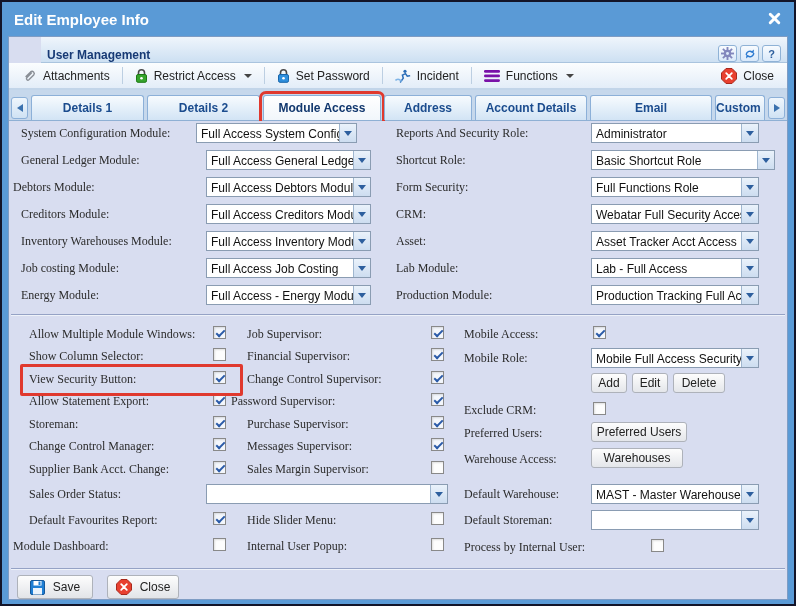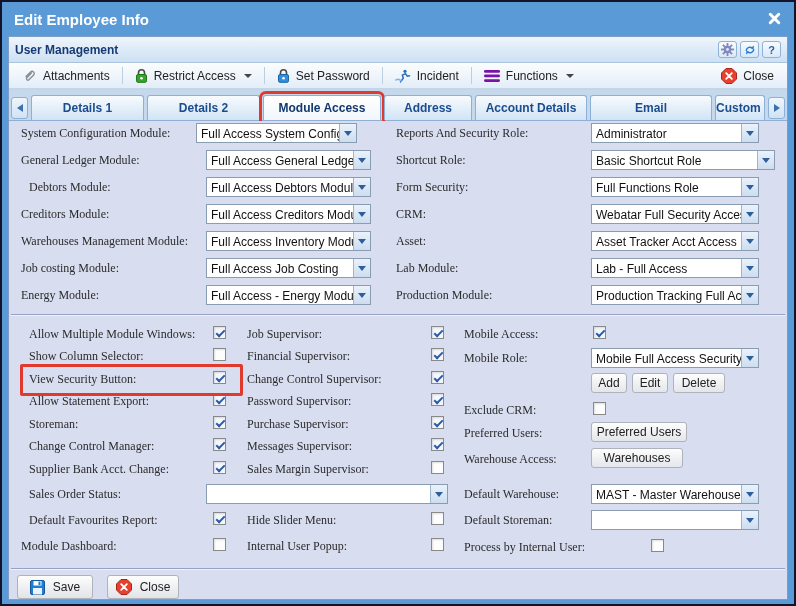--- a/index.html
+++ b/index.html
@@ -10,23 +10,23 @@
               padding-left:12px; color:#fff; font-size:15px; font-weight:bold; }
   .title-close { position:absolute; right:12px; top:9px; width:15px; height:15px; cursor:pointer; }
   .xmark { position:relative; width:15px; height:15px; display:block; }
   .xmark::before,.xmark::after { content:''; position:absolute; left:6px; top:0; width:3px; height:15px;
               background:#fff; border-radius:1.5px; }
   .xmark::before { transform:rotate(45deg); } .xmark::after { transform:rotate(-45deg); }
 
   
   .panel { position:absolute; left:6px; right:6px; top:34px; bottom:4px; background:#d8ddf0;
            border:1px solid #7e9cc4; box-sizing:border-box; }
-  .panel-header { height:26px; box-sizing:border-box; display:flex; align-items:center; padding:0 6px;
+  .panel-header { height:26px; box-sizing:border-box; display:flex; align-items:flex-end; padding:0 6px;
            background:linear-gradient(#eff5fc,#cde0f2); border-bottom:1px solid #aac4de;
-           color:#173a75; font-weight:bold; font-size:12px; }
+           color:#173a75; font-weight:bold; font-size:12px;margin-left:32px; }
   .header-icons { margin-left:auto; display:flex; gap:3px; }
   .hbtn { width:19px; height:17px; box-sizing:border-box; border:1px solid #8fb2d6; border-radius:3px;
           background:linear-gradient(#f8fbfe,#d9e9fa); color:#2d5f9e; font-size:11px; font-weight:bold;
           display:flex; align-items:center; justify-content:center; cursor:pointer; }
 
   
   .toolbar { height:27px; box-sizing:border-box; display:flex; align-items:center; padding:0 6px; gap:3px;
              background:linear-gradient(#fbfdfe,#e3edf8); border-bottom:2px solid #c2d5e9;
              font-size:12px; color:#222; }
   .tbtn { display:flex; align-items:center; gap:6px; padding:2px 7px; border-radius:3px; cursor:pointer; white-space:nowrap; }
@@ -193,35 +193,35 @@
             <span class="sel-chev"></span>
           </span>
         </div>
       <div class="lbl" style="left:12px;top:32px">General Ledger Module:</div>
       <div class="sel" style="left:197px;top:29px;width:165px">
           <span class="sel-txt">Full Access General Ledger</span>
           <span class="sel-btn">
             <span class="sel-chev"></span>
           </span>
         </div>
-      <div class="lbl" style="left:20px;top:59px">Debtors Module:</div>
+      <div class="lbl" style="left:4px;top:59px">Debtors Module:</div>
       <div class="sel" style="left:197px;top:56px;width:165px">
           <span class="sel-txt">Full Access Debtors Module</span>
           <span class="sel-btn">
             <span class="sel-chev"></span>
           </span>
         </div>
       <div class="lbl" style="left:12px;top:86px">Creditors Module:</div>
       <div class="sel" style="left:197px;top:83px;width:165px">
           <span class="sel-txt">Full Access Creditors Module</span>
           <span class="sel-btn">
             <span class="sel-chev"></span>
           </span>
         </div>
-      <div class="lbl" style="left:12px;top:113px">Warehouses Management Module:</div>
+      <div class="lbl" style="left:12px;top:113px">Inventory Warehouses Module:</div>
       <div class="sel" style="left:197px;top:110px;width:165px">
           <span class="sel-txt">Full Access Inventory Module</span>
           <span class="sel-btn">
             <span class="sel-chev"></span>
           </span>
         </div>
       <div class="lbl" style="left:12px;top:140px">Job costing Module:</div>
       <div class="sel" style="left:197px;top:137px;width:165px">
           <span class="sel-txt">Full Access Job Costing</span>
           <span class="sel-btn">
@@ -304,21 +304,21 @@
       <div class="cb checked" style="left:204px;top:340px"></div>
 
       <div class="annotation-box" style="left:11px;top:243px;width:217px;height:26px"></div>
 
       <div class="lbl" style="left:238px;top:206px">Job Supervisor:</div>
       <div class="cb checked" style="left:422px;top:205px"></div>
       <div class="lbl" style="left:238px;top:228px">Financial Supervisor:</div>
       <div class="cb checked" style="left:422px;top:227px"></div>
       <div class="lbl" style="left:238px;top:251px">Change Control Supervisor:</div>
       <div class="cb checked" style="left:422px;top:250px"></div>
-      <div class="lbl" style="left:238px;top:273px">Password Supervisor:</div>
+      <div class="lbl" style="left:222px;top:273px">Password Supervisor:</div>
       <div class="cb checked" style="left:422px;top:272px"></div>
       <div class="lbl" style="left:238px;top:296px">Purchase Supervisor:</div>
       <div class="cb checked" style="left:422px;top:295px"></div>
       <div class="lbl" style="left:238px;top:318px">Messages Supervisor:</div>
       <div class="cb checked" style="left:422px;top:317px"></div>
       <div class="lbl" style="left:238px;top:341px">Sales Margin Supervisor:</div>
       <div class="cb" style="left:422px;top:340px"></div>
 
       <div class="lbl" style="left:455px;top:206px">Mobile Access:</div>
       <div class="cb checked" style="left:584px;top:205px"></div>
@@ -359,21 +359,21 @@
       <div class="lbl" style="left:238px;top:392px">Hide Slider Menu:</div>
       <div class="cb" style="left:422px;top:391px"></div>
       <div class="lbl" style="left:455px;top:392px">Default Storeman:</div>
       <div class="sel" style="left:582px;top:389px;width:168px">
           <span class="sel-txt"></span>
           <span class="sel-btn">
             <span class="sel-chev"></span>
           </span>
         </div>
 
-      <div class="lbl" style="left:12px;top:418px">Module Dashboard:</div>
+      <div class="lbl" style="left:4px;top:418px">Module Dashboard:</div>
       <div class="cb" style="left:204px;top:417px"></div>
       <div class="lbl" style="left:238px;top:418px">Internal User Popup:</div>
       <div class="cb" style="left:422px;top:417px"></div>
       <div class="lbl" style="left:455px;top:419px">Process by Internal User:</div>
       <div class="cb" style="left:642px;top:418px"></div>
 
       <div class="divider" style="top:447px"></div>
       <div class="btn-footer" style="left:8px;top:454px;width:76px">
         <svg width="15" height="15" viewBox="0 0 15 15">
             <rect x="0.5" y="0.5" width="14" height="14" rx="1.5" fill="#1f7fd4" stroke="#15589a"></rect>

